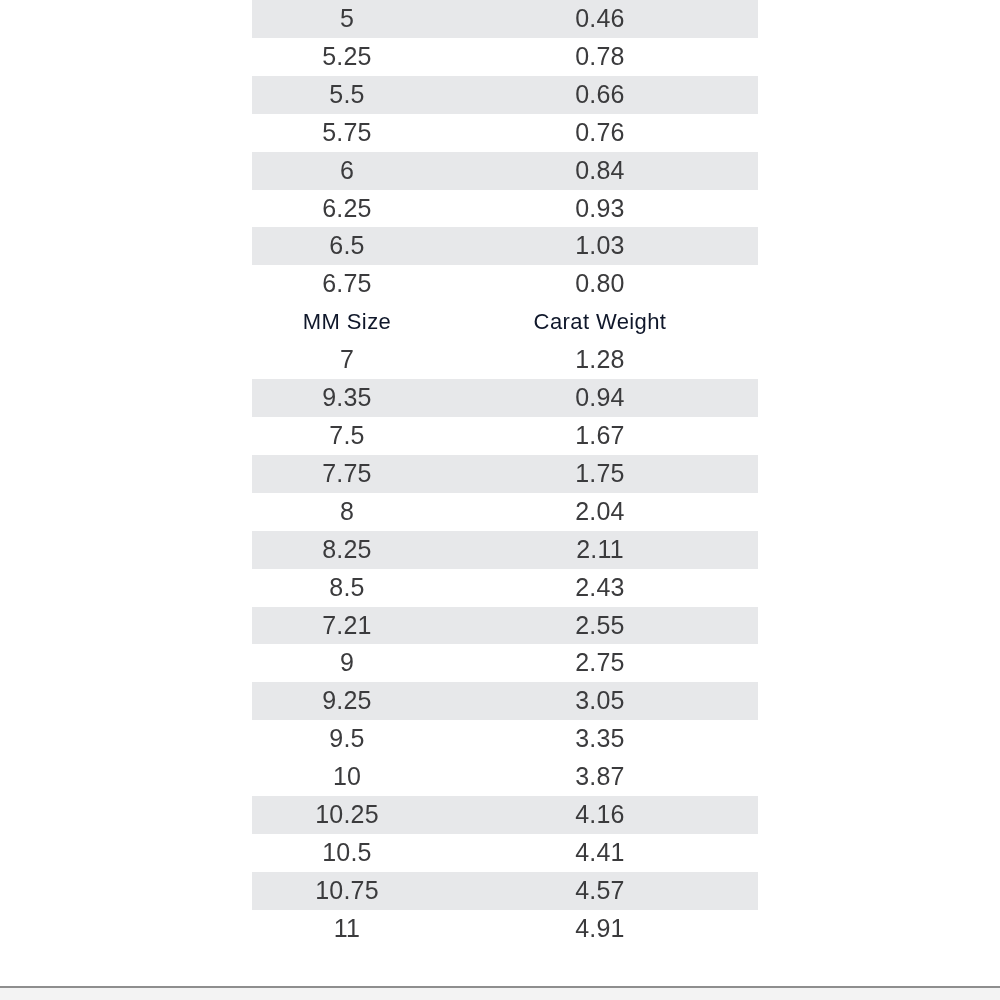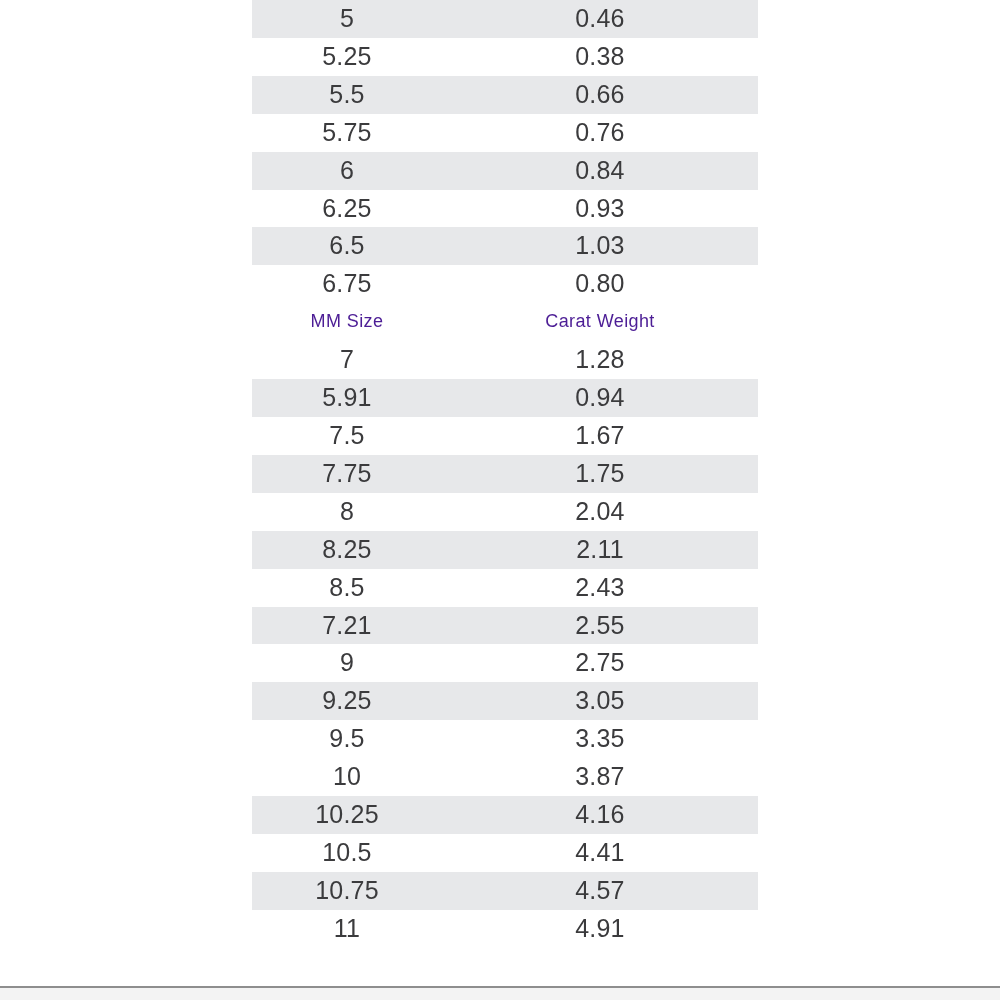--- a/index.html
+++ b/index.html
@@ -47,22 +47,22 @@
     white-space: nowrap;
   }
 
   .size-table td.col-mm { width: 190px; }
   .size-table td.col-ct { width: 316px; }
 
   .row-shaded { background: #e7e8ea; }
   .row-plain  { background: #ffffff; }
 
   .row-header td {
-    color: #4c1d95;
-    font-size: 18px;
+    color: #0f172a;
+    font-size: 22px;
     letter-spacing: 0.4px;
   }
 
   .bottom-rule {
     position: absolute;
     left: 0;
     top: 986px;
     width: 1000px;
     height: 2px;
     background: #8e8e8e;
@@ -83,21 +83,21 @@
 <div id="page">
 
   <table class="size-table">
     <tbody>
         <tr class="row-shaded">
           <td class="col-mm">5</td>
           <td class="col-ct">0.46</td>
         </tr>
         <tr class="row-plain">
           <td class="col-mm">5.25</td>
-          <td class="col-ct">0.38</td>
+          <td class="col-ct">0.78</td>
         </tr>
         <tr class="row-shaded">
           <td class="col-mm">5.5</td>
           <td class="col-ct">0.66</td>
         </tr>
         <tr class="row-plain">
           <td class="col-mm">5.75</td>
           <td class="col-ct">0.76</td>
         </tr>
         <tr class="row-shaded">
@@ -118,21 +118,21 @@
         </tr>
         <tr class="row-plain row-header">
           <td class="col-mm">MM Size</td>
           <td class="col-ct">Carat Weight</td>
         </tr>
         <tr class="row-plain">
           <td class="col-mm">7</td>
           <td class="col-ct">1.28</td>
         </tr>
         <tr class="row-shaded">
-          <td class="col-mm">5.91</td>
+          <td class="col-mm">9.35</td>
           <td class="col-ct">0.94</td>
         </tr>
         <tr class="row-plain">
           <td class="col-mm">7.5</td>
           <td class="col-ct">1.67</td>
         </tr>
         <tr class="row-shaded">
           <td class="col-mm">7.75</td>
           <td class="col-ct">1.75</td>
         </tr>

